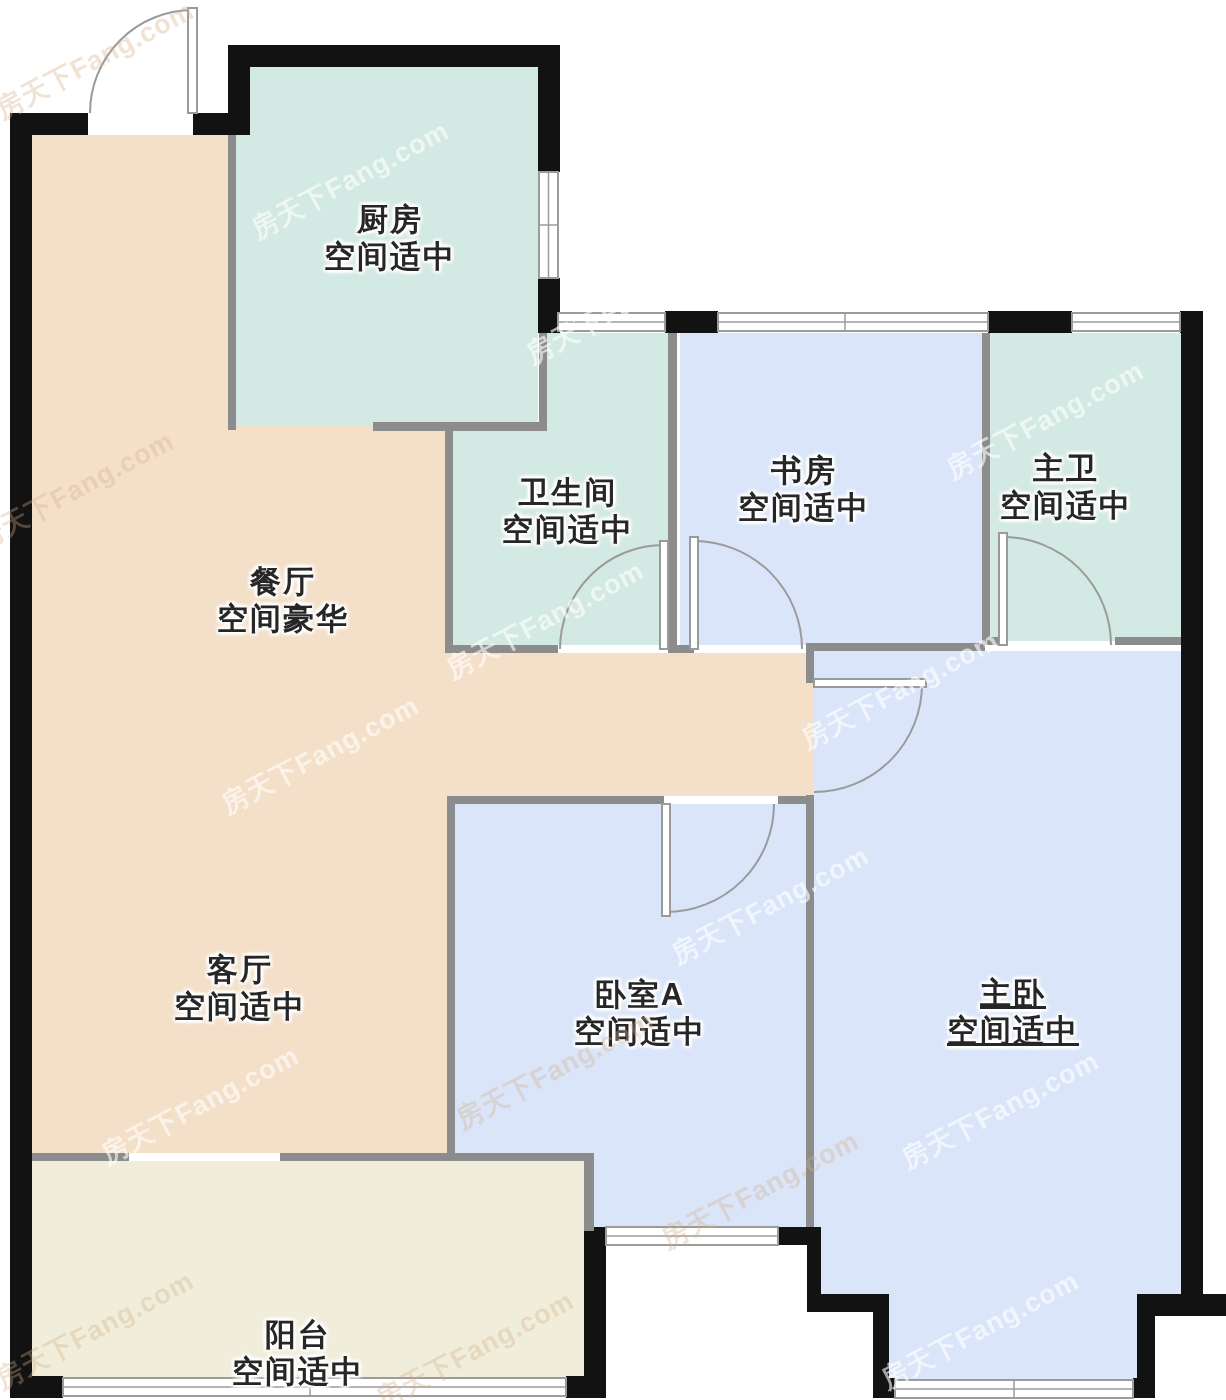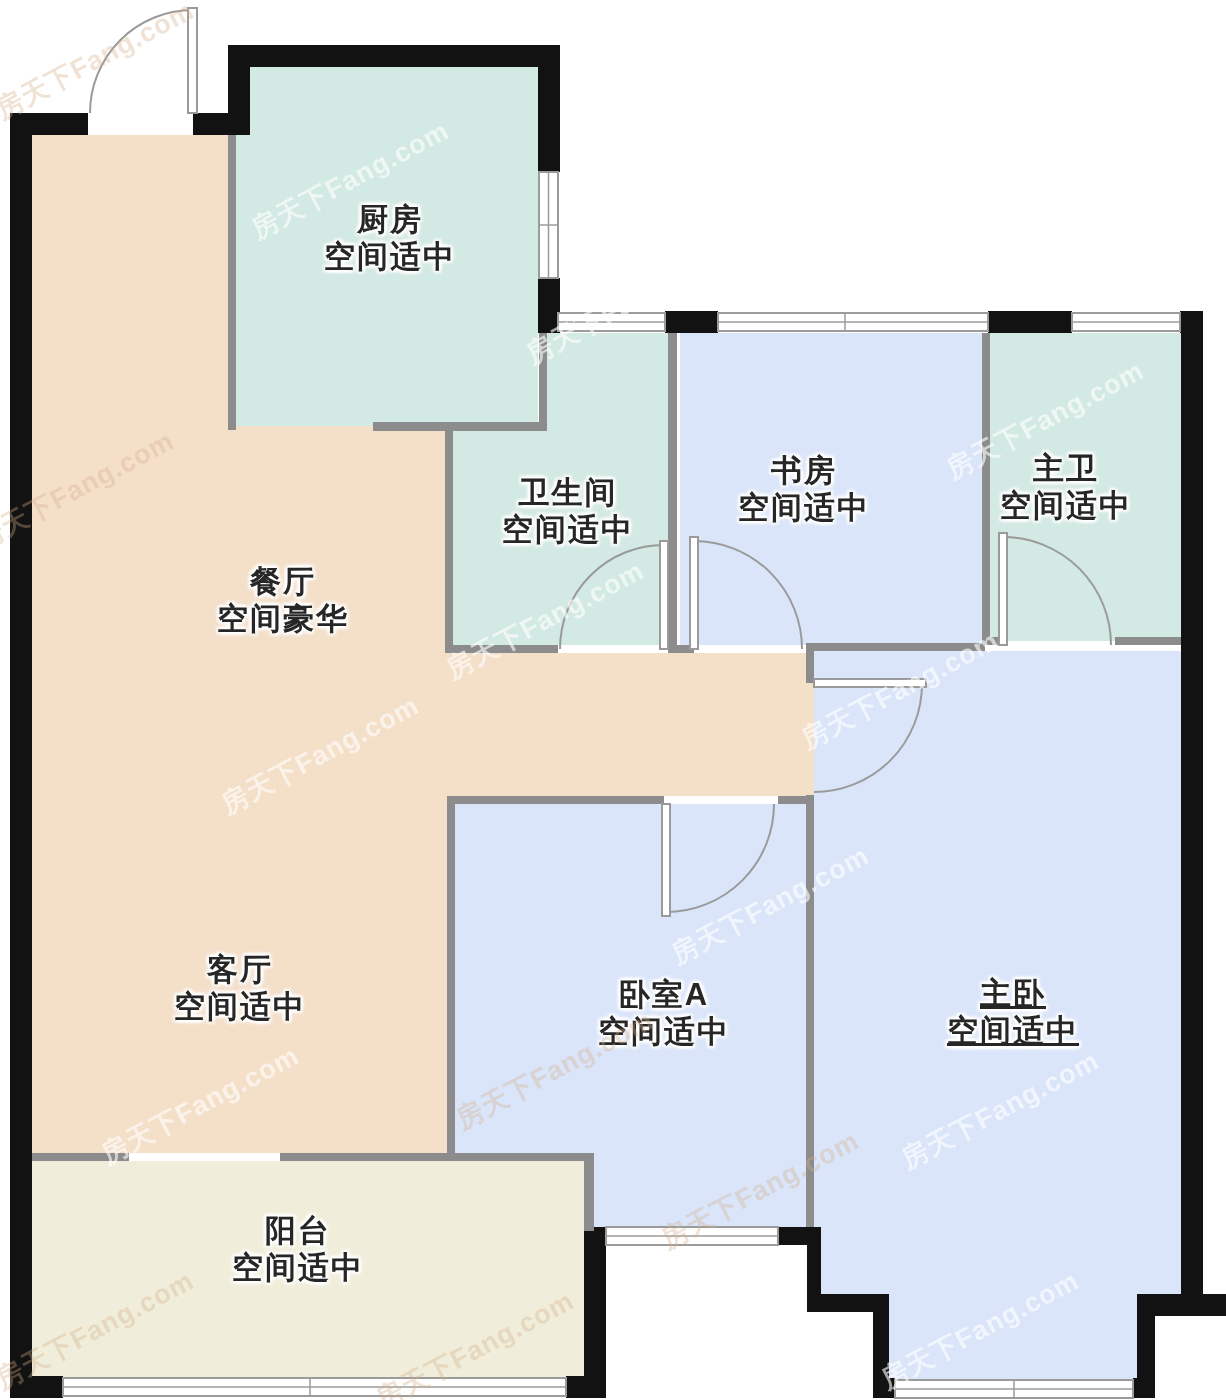--- a/index.html
+++ b/index.html
@@ -200,29 +200,29 @@
     <div>空间适中</div>
   </div>
   <div class="room-label" style="left:283px;top:519px;margin-top:44px;">
     <div>餐厅</div>
     <div>空间豪华</div>
   </div>
   <div class="room-label" style="left:240px;top:951px;">
     <div>客厅</div>
     <div>空间适中</div>
   </div>
-  <div class="room-label" style="left:640px;top:976px;margin-left:24px;">
+  <div class="room-label" style="left:640px;top:976px;">
     <div>卧室A</div>
     <div>空间适中</div>
   </div>
   <div class="room-label" style="left:1013px;top:975px;text-decoration:underline;">
     <div>主卧</div>
     <div>空间适中</div>
   </div>
-  <div class="room-label" style="left:298px;top:1212px;">
+  <div class="room-label" style="left:298px;top:1316px;">
     <div>阳台</div>
     <div>空间适中</div>
   </div>
 
   <div class="wm wm-t" style="left:95px;top:60px;">房天下Fang.com</div>
   <div class="wm wm-w" style="left:350px;top:180px;">房天下Fang.com</div>
   <div class="wm wm-w" style="left:625px;top:305px;">房天下Fang.com</div>
   <div class="wm wm-w" style="left:1045px;top:420px;">房天下Fang.com</div>
   <div class="wm wm-t" style="left:75px;top:490px;">房天下Fang.com</div>
   <div class="wm wm-w" style="left:545px;top:620px;">房天下Fang.com</div>

